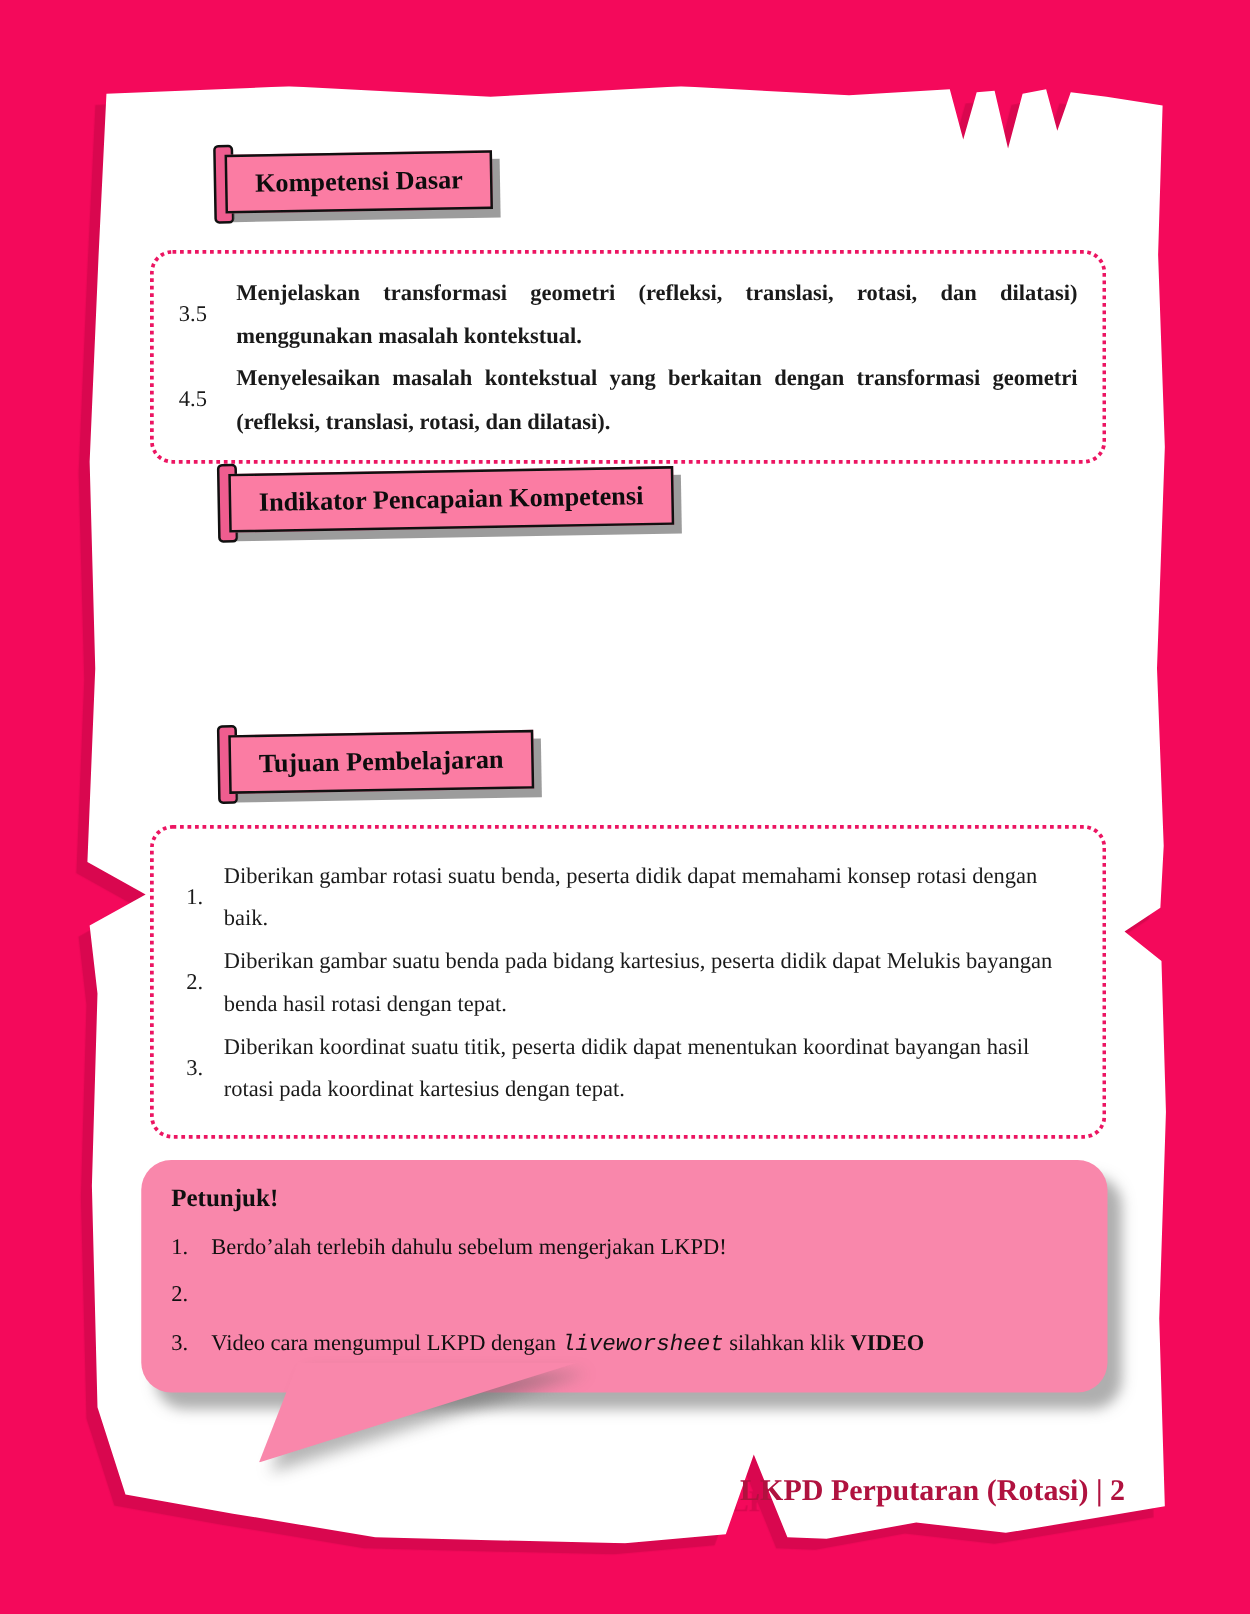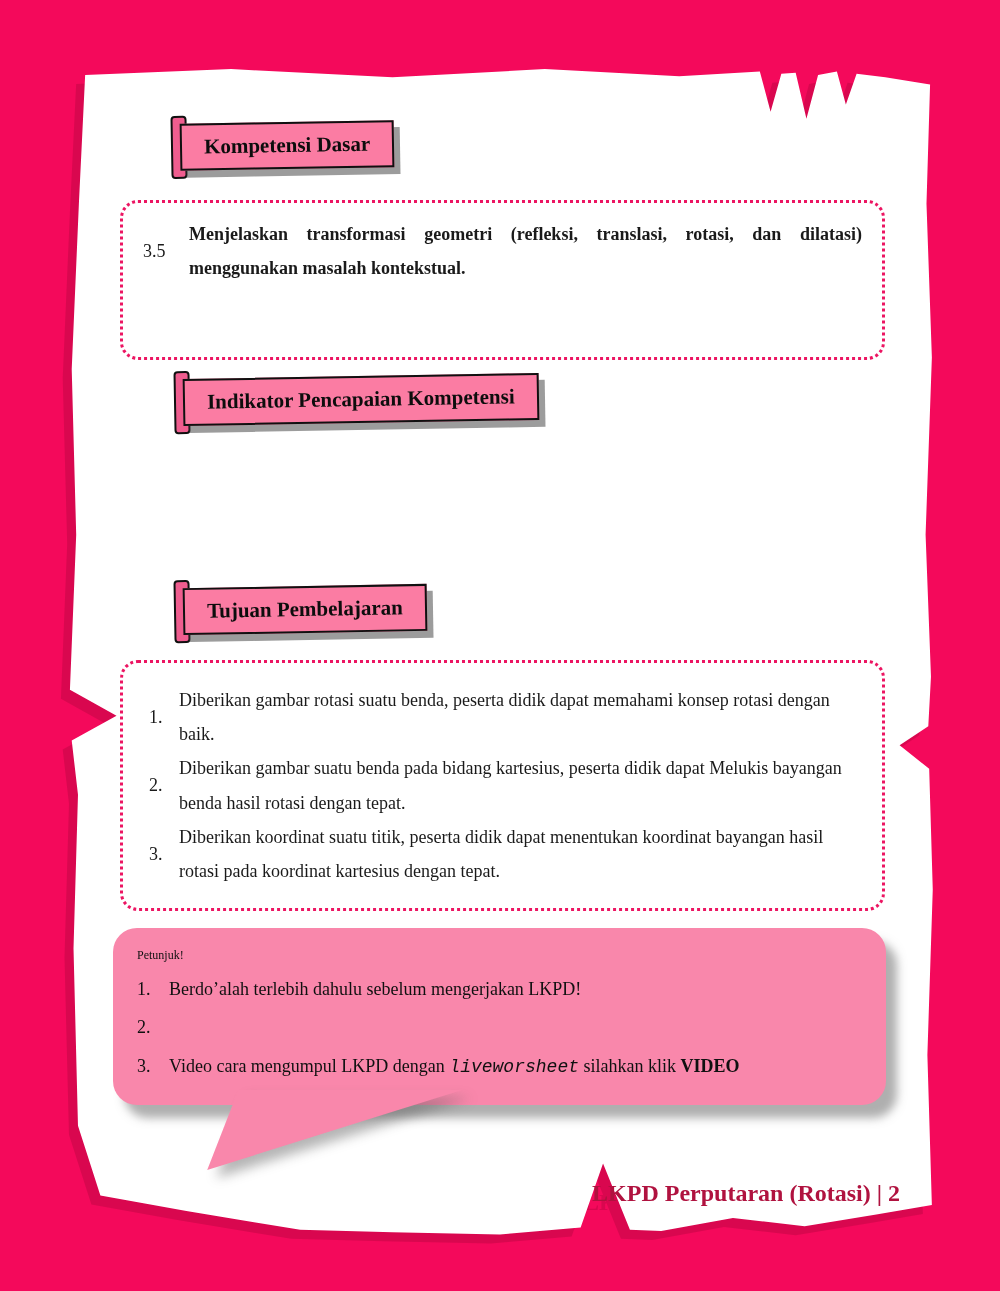--- a/index.html
+++ b/index.html
@@ -67,21 +67,21 @@
   .row .txt { flex: 1 1 auto; }
   .box-kd .txt { text-align: justify; font-weight: bold; }
   
   .bubble {
     position: absolute; left: 61px; top: 866px; width: 773px;
     background: var(--bubble); border-radius: 24px;
     padding: 20px 28px 22px 24px;
     box-shadow: 11px 13px 10px rgba(95,95,95,.5);
     color: #101010;
   }
-  .bubble-title { font-weight: 400; font-size: 12px; margin-bottom: 10px; }
+  .bubble-title { font-weight: 700; font-size: 20px; margin-bottom: 10px; }
   .p-row { display: flex; font-size: 18px; line-height: 1.8; margin-top: 6px; }
   .p-num { width: 32px; flex: 0 0 auto; }
   .p-txt i { font-style: italic; font-family: Liberation Mono, monospace; }
   .p-txt b { font-weight: 700; cursor: pointer; }
   .tail-wrap {
     position: absolute; left: 150px; top: 1028px; width: 260px; height: 80px;
     filter: drop-shadow(9px 8px 6px rgba(90,90,90,.45));
   }
   .tail { width: 100%; height: 100%; background: var(--bubble);
     clip-path: polygon(14% 0, 100% 0, 2% 100%); }
@@ -100,20 +100,24 @@
 
     <div class="ribbon" style="left:128px; top:60px;">
       <span class="curl"></span>
       <span class="ribbon-label">Kompetensi Dasar</span>
     </div>
 
     <div class="dotted-box box-kd" style="left:68px; top:138px; width:765px; min-height:160px;">
       <div class="row">
         <span class="num">3.5</span>
         <span class="txt">Menjelaskan transformasi geometri (refleksi, translasi, rotasi, dan dilatasi) menggunakan masalah kontekstual.</span>
+      </div>
+      <div class="row">
+        <span class="num">4.5</span>
+        <span class="txt">Menyelesaikan masalah kontekstual yang berkaitan dengan transformasi geometri (refleksi, translasi, rotasi, dan dilatasi).</span>
       </div>
     </div>
 
     <div class="ribbon" style="left:131px; top:314px;">
       <span class="curl"></span>
       <span class="ribbon-label">Indikator Pencapaian Kompetensi</span>
     </div>
 
 
     <div class="ribbon" style="left:131px; top:524px;">

